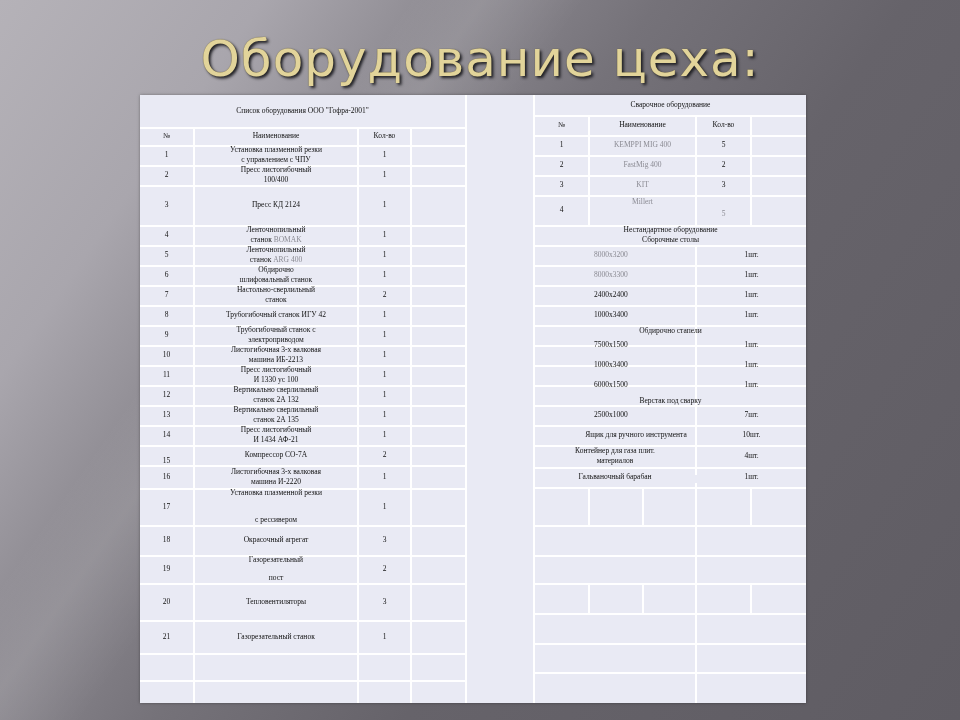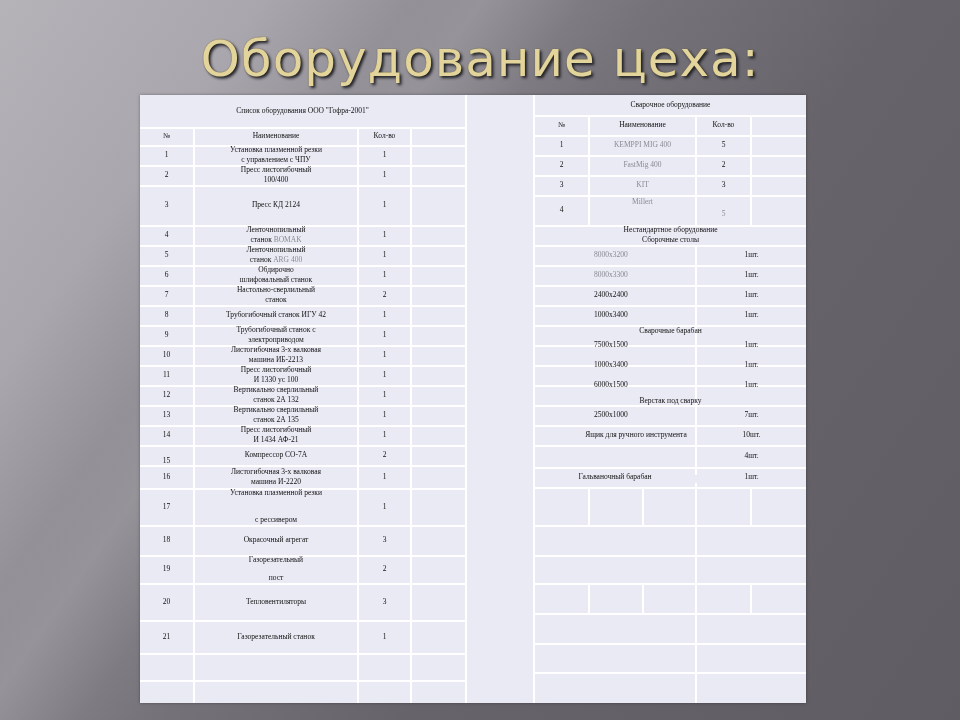--- a/index.html
+++ b/index.html
@@ -275,33 +275,37 @@
 
   <div class="cell gray left-text" style="left:450px;top:150px;width:101px;height:20px;">8000х3200</div>
   <div class="cell" style="left:557px;top:150px;width:109px;height:20px;">1шт.</div>
   <div class="cell gray left-text" style="left:450px;top:170px;width:101px;height:20px;">8000х3300</div>
   <div class="cell" style="left:557px;top:170px;width:109px;height:20px;">1шт.</div>
   <div class="cell left-text" style="left:450px;top:190px;width:101px;height:20px;">2400х2400</div>
   <div class="cell" style="left:557px;top:190px;width:109px;height:20px;">1шт.</div>
   <div class="cell left-text" style="left:450px;top:210px;width:101px;height:20px;">1000х3400</div>
   <div class="cell" style="left:557px;top:210px;width:109px;height:20px;">1шт.</div>
 
-  <div class="cell" style="left:395px;top:230px;width:271px;height:12px;">Сварочные барабан</div>
+  <div class="cell" style="left:395px;top:230px;width:271px;height:12px;">Обдирочно стапели</div>
   <div class="cell left-text" style="left:450px;top:240px;width:101px;height:20px;">7500х1500</div>
   <div class="cell" style="left:557px;top:240px;width:109px;height:20px;">1шт.</div>
   <div class="cell left-text" style="left:450px;top:260px;width:101px;height:20px;">1000х3400</div>
   <div class="cell" style="left:557px;top:260px;width:109px;height:20px;">1шт.</div>
   <div class="cell left-text" style="left:450px;top:280px;width:101px;height:20px;">6000х1500</div>
   <div class="cell" style="left:557px;top:280px;width:109px;height:20px;">1шт.</div>
 
   <div class="cell" style="left:395px;top:300px;width:271px;height:12px;">Верстак под сварку</div>
   <div class="cell left-text" style="left:450px;top:310px;width:101px;height:20px;">2500х1000</div>
   <div class="cell" style="left:557px;top:310px;width:109px;height:20px;">7шт.</div>
 
   <div class="cell" style="left:395px;top:330px;width:160px;height:20px;padding-left:21px;">Ящик для ручного инструмента</div>
   <div class="cell" style="left:557px;top:330px;width:109px;height:20px;">10шт.</div>
 
+  <div class="cell" style="left:395px;top:350px;width:160px;height:22px;flex-direction:column;">
+    <span>Контейнер для газа плит.</span>
+    <span>материалов</span>
+  </div>
   <div class="cell" style="left:557px;top:350px;width:109px;height:22px;">4шт.</div>
 
   <div class="cell" style="left:395px;top:372px;width:160px;height:20px;">Гальваночный барабан</div>
   <div class="cell" style="left:557px;top:372px;width:109px;height:20px;">1шт.</div>
 
 </div>
 
 </body></html>

